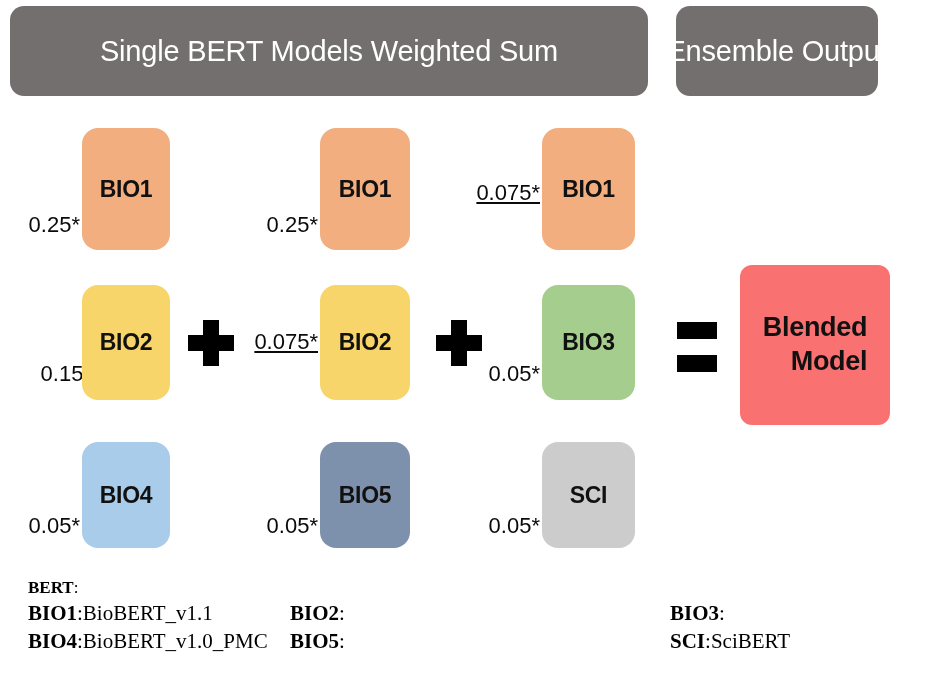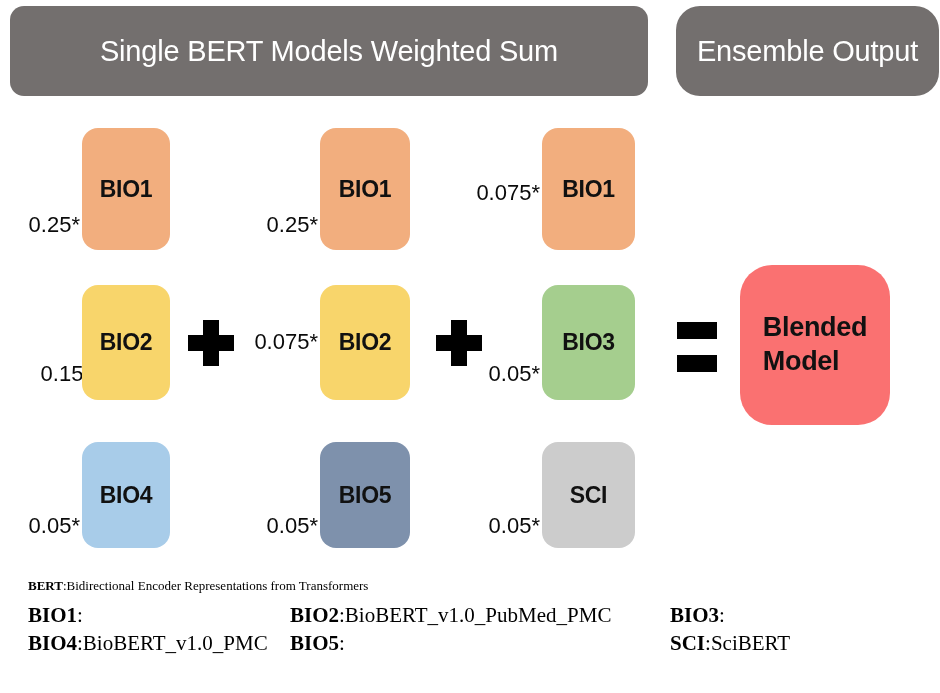--- a/index.html
+++ b/index.html
@@ -11,21 +11,21 @@
   .stage{position:absolute;left:0;top:0;width:940px;height:693px;}
 
   
   .banner{
     position:absolute;background:#736f6e;border-radius:14px;
     display:flex;align-items:center;justify-content:center;
     color:#ffffff;font-size:29px;font-weight:400;letter-spacing:-0.2px;
     white-space:nowrap;
   }
   #banner-left{left:10px;top:6px;width:638px;height:90px;}
-  #banner-right{left:676px;top:6px;width:263px;height:90px;border-radius:24px;}
+  #banner-right{left:676px;top:6px;width:202px;height:90px;}
 
   
   .mbox{
     position:absolute;border-radius:16px;
     display:flex;align-items:center;justify-content:center;
     color:#111111;font-size:23px;font-weight:700;
     letter-spacing:-0.3px;text-align:center;line-height:1.15;
   }
   
   .c1{left:82px;width:88px;}
@@ -36,51 +36,51 @@
   .r2{top:285px;height:115px;}
   .r3{top:442px;height:106px;}
 
   
   .coef{
     position:absolute;color:#0a0a0a;font-size:22px;font-weight:400;
     white-space:nowrap;text-align:right;
     display:flex;align-items:center;justify-content:flex-end;
   }
   .coef.w1{width:72px;margin-top:32px;}
-  .coef.w2{width:86px;}
+  .coef.w2{width:86px;text-decoration:underline;}
 
   
   .plus{position:absolute;width:46px;height:46px;}
   .plus::before,.plus::after{
     content:"";position:absolute;background:#000000;
   }
   .plus::before{left:15px;top:0;width:16px;height:46px;}
   .plus::after{left:0;top:15px;width:46px;height:16px;}
 
   .equals{position:absolute;width:40px;height:50px;}
   .equals .bar{position:absolute;left:0;width:40px;height:17px;background:#000000;}
   .equals .bar.top{top:0;}
   .equals .bar.bottom{top:33px;}
 
   
   #blended-model{
     position:absolute;left:740px;top:265px;width:150px;height:160px;
-    background:#FA7171;border-radius:32px;
+    background:#FA7171;border-radius:12px;
     display:flex;align-items:center;justify-content:center;
     color:#111111;font-size:27px;font-weight:700;line-height:1.25;
-    text-align:left;letter-spacing:-0.3px;
+    text-align:right;letter-spacing:-0.3px;
   }
 
   
   #legend{
     position:absolute;left:28px;top:578px;width:900px;
     font-family:"Liberation Serif",serif;color:#000000;
   }
   .legend-row{display:flex;align-items:baseline;white-space:nowrap;}
-  #legend-row-0{font-size:13px;margin-bottom:9px;}
+  #legend-row-0{font-size:17px;margin-bottom:3px;}
   #legend-row-1,#legend-row-2{font-size:21px;margin-bottom:3px;}
   .lg-item{display:inline-flex;align-items:baseline;}
   .lg-key{font-weight:700;}
   .lg-sep{font-weight:400;}
   .lg-val{font-weight:400;}
   
   #legend-row-1 .lg-item:nth-child(1),
   #legend-row-2 .lg-item:nth-child(1){width:262px;}
   #legend-row-1 .lg-item:nth-child(2),
   #legend-row-2 .lg-item:nth-child(2){width:380px;}
@@ -135,32 +135,31 @@
       <span>Blended</span><br>
       <span>Model</span>
     </span>
   </div>
 
   <div id="legend">
     <div class="legend-row" id="legend-row-0">
       <span class="lg-item">
           <span class="lg-key">BERT</span>
           <span class="lg-sep">: </span>
-          <span class="lg-val">Bidirectional Encoder Representations from Transformers</span>
         </span>
     </div>
     <div class="legend-row" id="legend-row-1">
       <span class="lg-item">
           <span class="lg-key">BIO1</span>
           <span class="lg-sep">: </span>
+          <span class="lg-val">BioBERT_v1.1</span>
         </span>
       <span class="lg-item">
           <span class="lg-key">BIO2</span>
           <span class="lg-sep">:  </span>
-          <span class="lg-val">BioBERT_v1.0_PubMed_PMC</span>
         </span>
       <span class="lg-item">
           <span class="lg-key">BIO3</span>
           <span class="lg-sep">: </span>
         </span>
     </div>
     <div class="legend-row" id="legend-row-2">
       <span class="lg-item">
           <span class="lg-key">BIO4</span>
           <span class="lg-sep">: </span>

